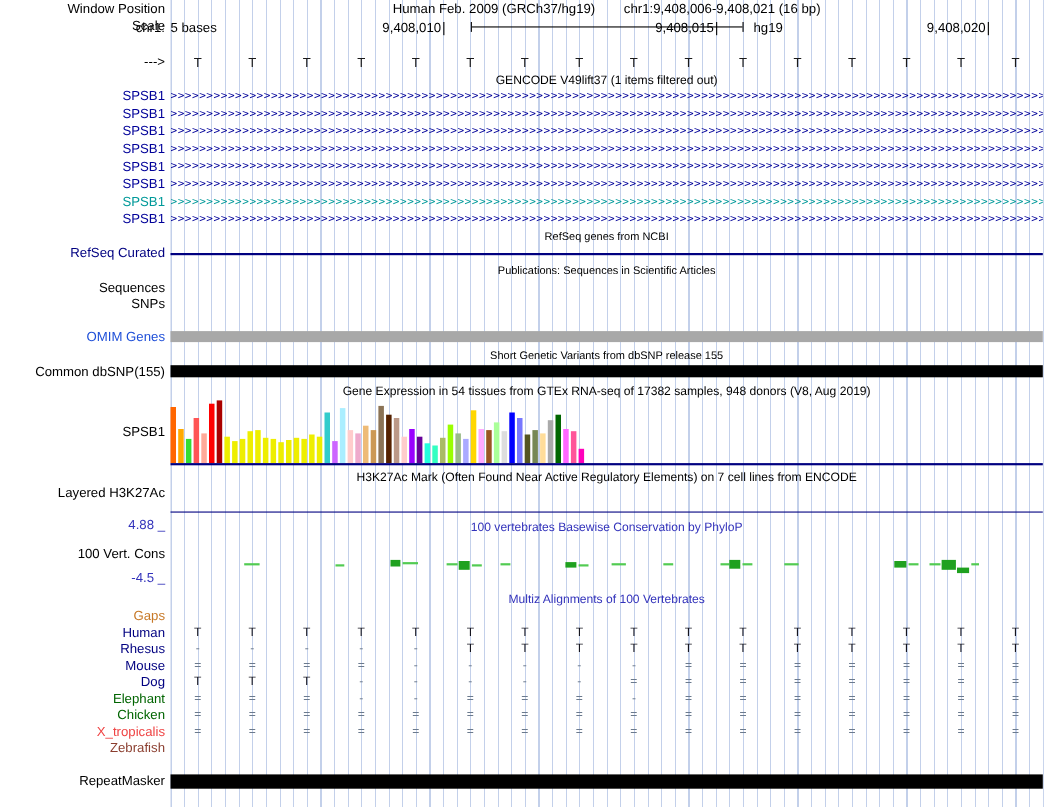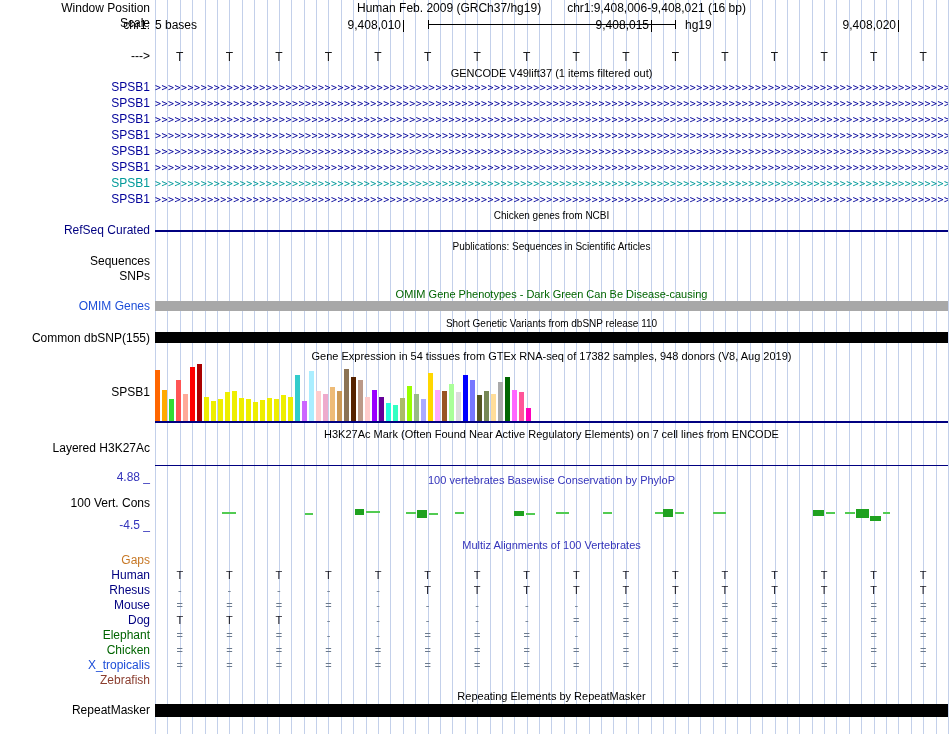--- a/index.html
+++ b/index.html
@@ -127,41 +127,40 @@
       <div class="row gene-row" style="top: 176px;">
         <div class="lbl" style="color: rgb(0, 153, 153); top: 1px;">SPSB1</div>
         <div class="trk chevrons" style="color: rgb(0, 153, 153);">&gt;&gt;&gt;&gt;&gt;&gt;&gt;&gt;&gt;&gt;&gt;&gt;&gt;&gt;&gt;&gt;&gt;&gt;&gt;&gt;&gt;&gt;&gt;&gt;&gt;&gt;&gt;&gt;&gt;&gt;&gt;&gt;&gt;&gt;&gt;&gt;&gt;&gt;&gt;&gt;&gt;&gt;&gt;&gt;&gt;&gt;&gt;&gt;&gt;&gt;&gt;&gt;&gt;&gt;&gt;&gt;&gt;&gt;&gt;&gt;&gt;&gt;&gt;&gt;&gt;&gt;&gt;&gt;&gt;&gt;&gt;&gt;&gt;&gt;&gt;&gt;&gt;&gt;&gt;&gt;&gt;&gt;&gt;&gt;&gt;&gt;&gt;&gt;&gt;&gt;&gt;&gt;&gt;&gt;&gt;&gt;&gt;&gt;&gt;&gt;&gt;&gt;&gt;&gt;&gt;&gt;&gt;&gt;&gt;&gt;&gt;&gt;&gt;&gt;&gt;&gt;&gt;&gt;&gt;&gt;&gt;&gt;&gt;&gt;&gt;&gt;&gt;&gt;&gt;&gt;&gt;&gt;&gt;&gt;&gt;&gt;&gt;&gt;&gt;&gt;&gt;&gt;&gt;&gt;&gt;&gt;&gt;&gt;&gt;&gt;&gt;&gt;&gt;&gt;&gt;&gt;&gt;&gt;&gt;&gt;</div>
       </div>
       <div class="row gene-row" style="top: 192px;">
         <div class="lbl" style="color: rgb(0, 0, 153); top: 1px;">SPSB1</div>
         <div class="trk chevrons" style="color: rgb(0, 0, 153);">&gt;&gt;&gt;&gt;&gt;&gt;&gt;&gt;&gt;&gt;&gt;&gt;&gt;&gt;&gt;&gt;&gt;&gt;&gt;&gt;&gt;&gt;&gt;&gt;&gt;&gt;&gt;&gt;&gt;&gt;&gt;&gt;&gt;&gt;&gt;&gt;&gt;&gt;&gt;&gt;&gt;&gt;&gt;&gt;&gt;&gt;&gt;&gt;&gt;&gt;&gt;&gt;&gt;&gt;&gt;&gt;&gt;&gt;&gt;&gt;&gt;&gt;&gt;&gt;&gt;&gt;&gt;&gt;&gt;&gt;&gt;&gt;&gt;&gt;&gt;&gt;&gt;&gt;&gt;&gt;&gt;&gt;&gt;&gt;&gt;&gt;&gt;&gt;&gt;&gt;&gt;&gt;&gt;&gt;&gt;&gt;&gt;&gt;&gt;&gt;&gt;&gt;&gt;&gt;&gt;&gt;&gt;&gt;&gt;&gt;&gt;&gt;&gt;&gt;&gt;&gt;&gt;&gt;&gt;&gt;&gt;&gt;&gt;&gt;&gt;&gt;&gt;&gt;&gt;&gt;&gt;&gt;&gt;&gt;&gt;&gt;&gt;&gt;&gt;&gt;&gt;&gt;&gt;&gt;&gt;&gt;&gt;&gt;&gt;&gt;&gt;&gt;&gt;&gt;&gt;&gt;&gt;&gt;&gt;&gt;</div>
       </div>
     </div>
 
-  <div class="title small" style="top:210px">Chicken genes from NCBI</div>
+  <div class="title small" style="top:210px">RefSeq genes from NCBI</div>
   <div class="row" style="top:224px;height:14px">
     <div class="lbl navy">RefSeq Curated</div>
     <div class="trk refseq-line"></div>
   </div>
 
   <div class="title small" style="top:241px">Publications: Sequences in Scientific Articles</div>
   <div class="row" style="top:255px;height:13px">
     <div class="lbl">Sequences</div>
   </div>
   <div class="row" style="top:270px;height:13px">
     <div class="lbl">SNPs</div>
   </div>
 
-  <div class="title green" style="top:288px">OMIM Gene Phenotypes - Dark Green Can Be Disease-causing</div>
   <div class="row" style="top:300px;height:12px">
     <div class="lbl green">OMIM Genes</div>
     <div class="trk omim-bar"></div>
   </div>
 
-  <div class="title small" style="top:318px">Short Genetic Variants from dbSNP release 110</div>
+  <div class="title small" style="top:318px">Short Genetic Variants from dbSNP release 155</div>
   <div class="row" style="top:332px;height:12px">
     <div class="lbl">Common dbSNP(155)</div>
     <div class="trk black-bar" style="top:0;height:11px"></div>
   </div>
 
   <div class="title" style="top:350px">Gene Expression in 54 tissues from GTEx RNA-seq of 17382 samples, 948 donors (V8, Aug 2019)</div>
   <div class="row" style="top:364px;height:58px">
     <div class="lbl" style="top:22px">SPSB1</div>
     <div class="trk" style="height:57px">
         <div class="gtex-bar" style="left: 0px; height: 51px; background: rgb(255, 102, 0);"></div>
@@ -406,21 +405,21 @@
           <span class="mzS">=</span>
           <span class="mzS">=</span>
           <span class="mzS">=</span>
           <span class="mzS">=</span>
           <span class="mzS">=</span>
           <span class="mzS">=</span>
           <span class="mzS">=</span>
         </div>
       </div>
       <div class="row" style="top: 658px; height: 15px;">
-        <div class="lbl" style="color: #1d4ed8; top: 1px;">X_tropicalis</div>
+        <div class="lbl" style="color: #ef4444; top: 1px;">X_tropicalis</div>
         <div class="trk mz-cells">
           <span class="mzS">=</span>
           <span class="mzS">=</span>
           <span class="mzS">=</span>
           <span class="mzS">=</span>
           <span class="mzS">=</span>
           <span class="mzS">=</span>
           <span class="mzS">=</span>
           <span class="mzS">=</span>
           <span class="mzS">=</span>
@@ -449,18 +448,17 @@
           <span class="mzS"></span>
           <span class="mzS"></span>
           <span class="mzS"></span>
           <span class="mzS"></span>
           <span class="mzS"></span>
           <span class="mzS"></span>
         </div>
       </div>
     </div>
 
-  <div class="title" style="top:690px">Repeating Elements by RepeatMasker</div>
   <div class="row" style="top:704px;height:14px">
     <div class="lbl">RepeatMasker</div>
     <div class="trk black-bar" style="top:0;height:13px"></div>
   </div>
 </div>
 
 </body></html>

